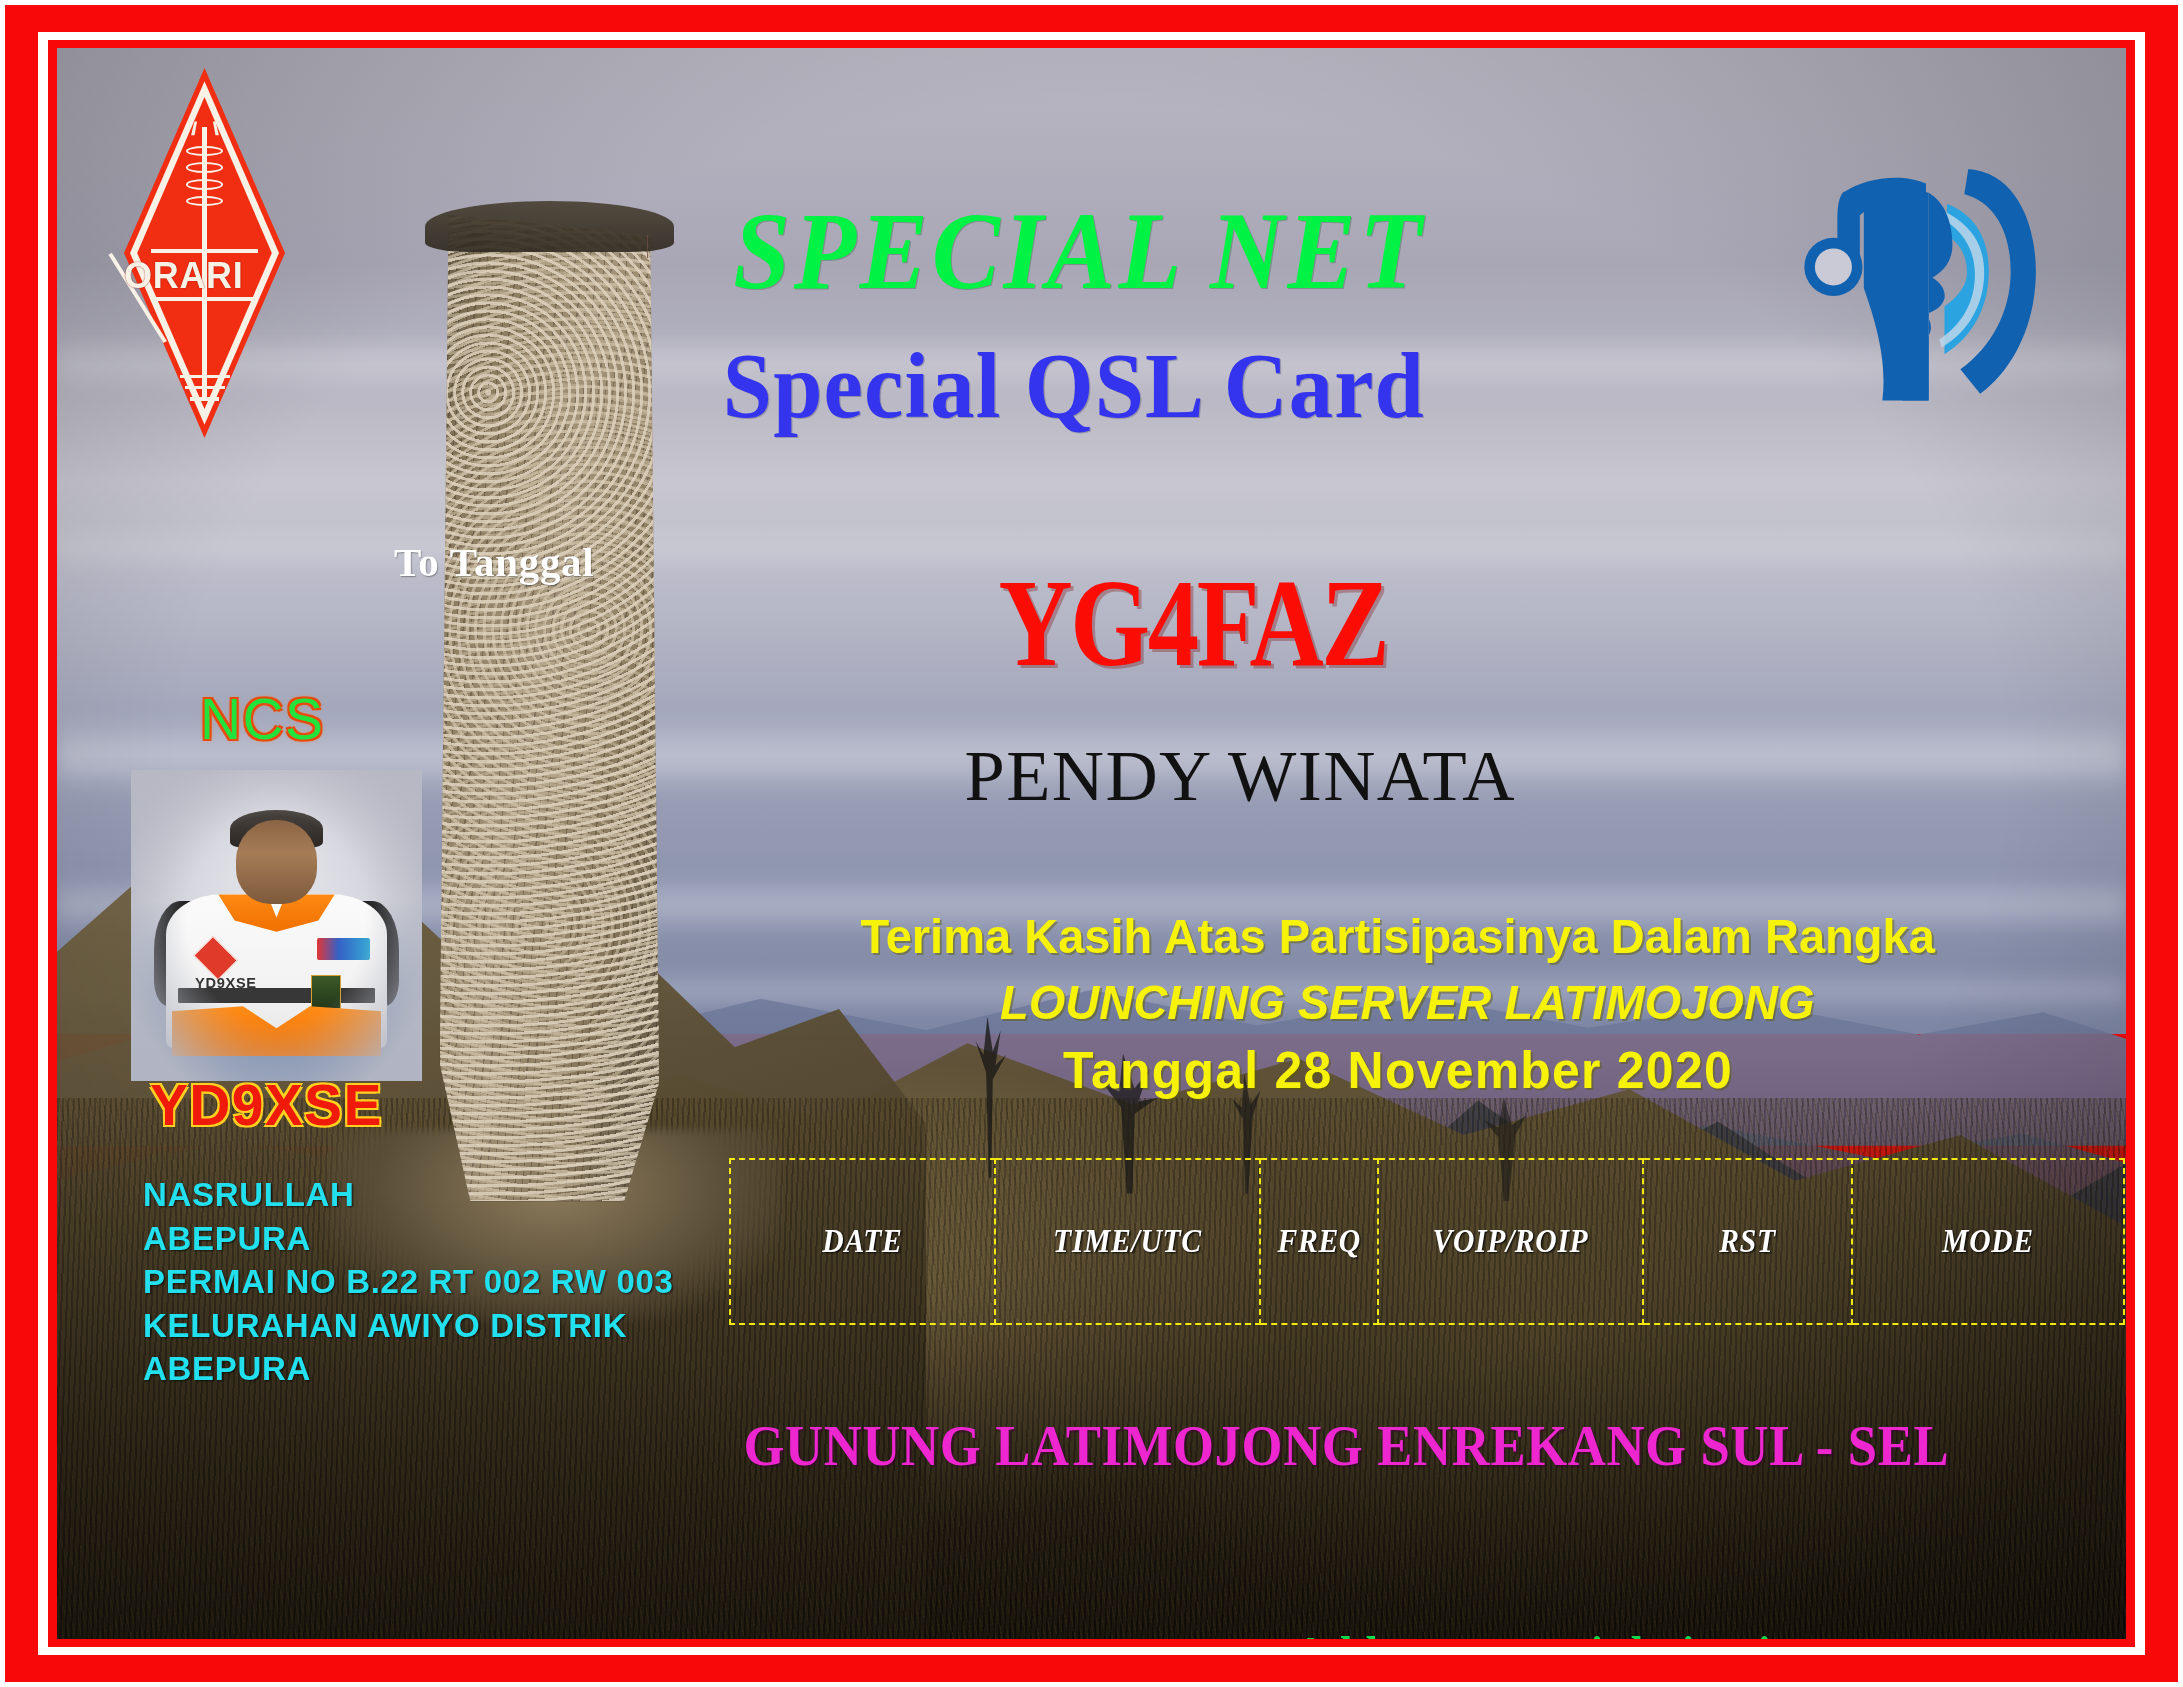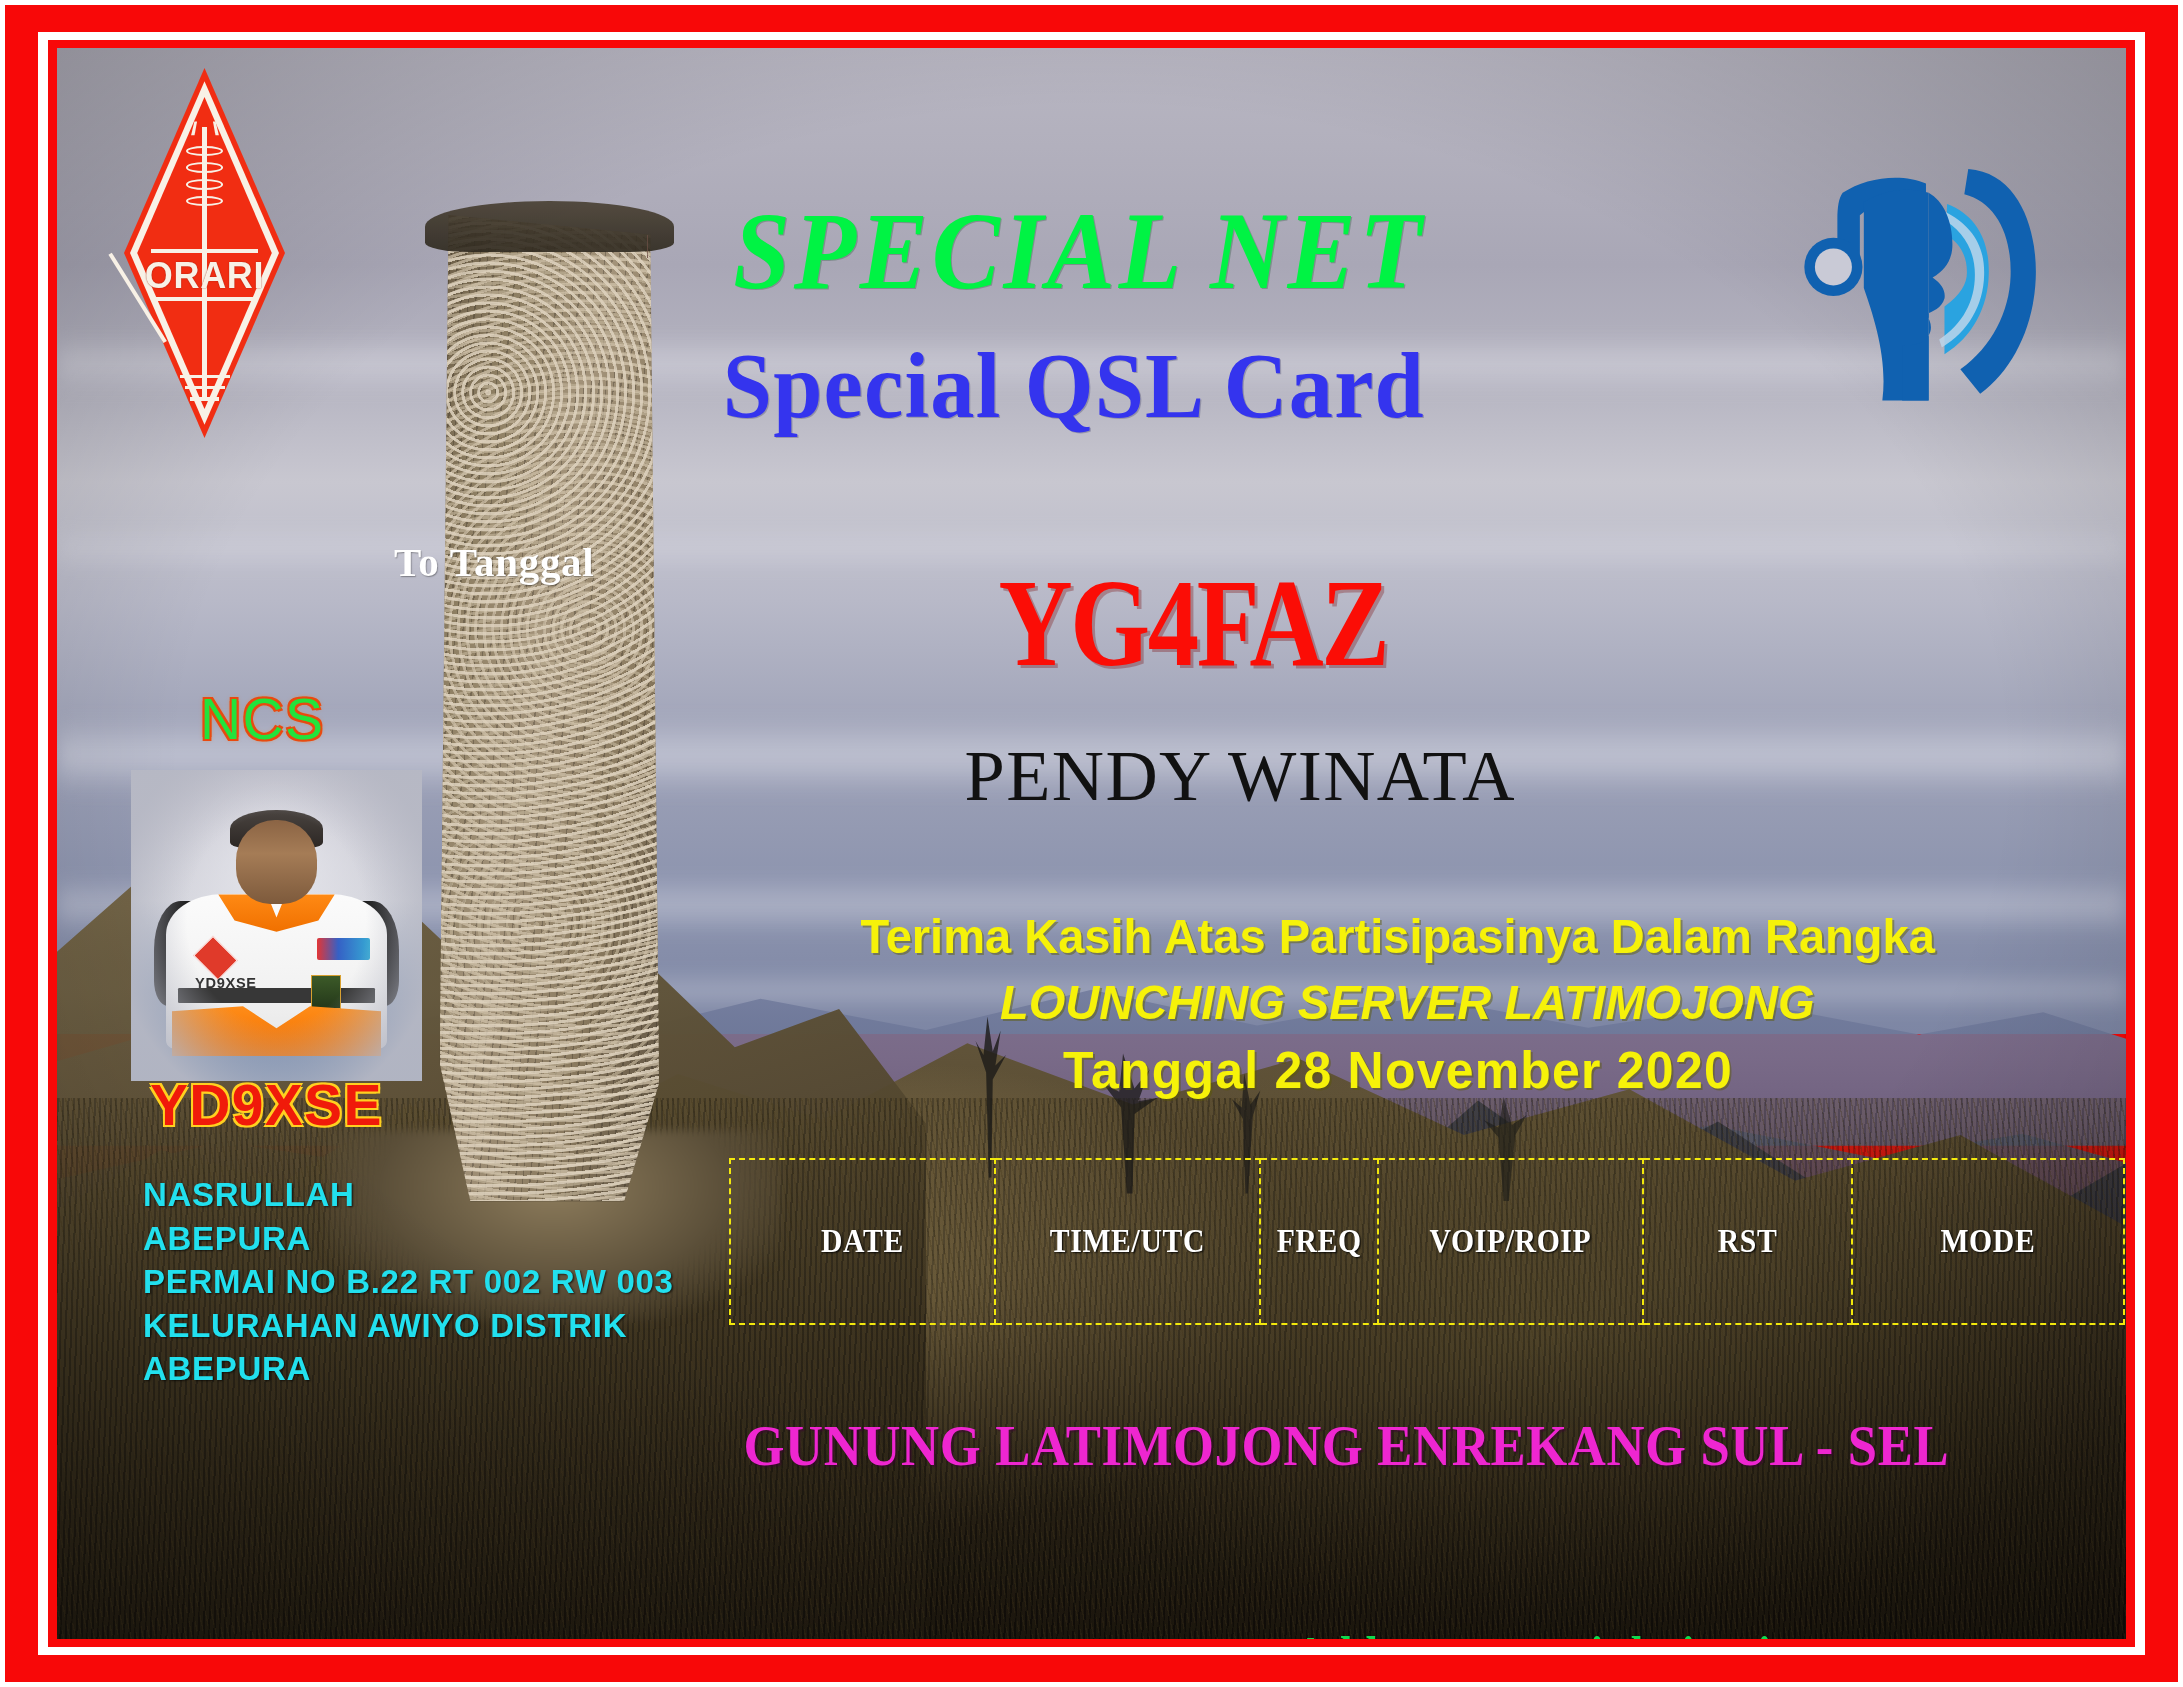--- a/index.html
+++ b/index.html
@@ -211,21 +211,21 @@
   }
   .orari .bar1{ top:49%; }
   .orari .bar2{ top:62%; }
   .orari .slash{
     position:absolute; left:24%; top:46%; width:4px; height:28%;
     background:#f8f1e6;
     transform:rotate(-32deg); transform-origin:bottom center;
   }
   .orari .word{
     position:absolute; left:0; right:0; top:50.5%;
-    text-align:center; color:#f8f1e6;
+    text-align:left; color:#f8f1e6;
     font-family:"Liberation Sans", sans-serif;
     font-weight:bold; font-size:36px; letter-spacing:0.7px;
     text-shadow:0 0 1.3px #8b1a08;
   }
   .orari .gnd{
     position:absolute; left:50%; margin-left:-25px; width:50px; height:3.3px; background:#f8f1e6;
   }
   .orari .g1{top:83%; width:50px; margin-left:-25px;}
   .orari .g2{top:86%; width:40px; margin-left:-20px;}
   .orari .g3{top:89%; width:29px; margin-left:-14.6px;}
@@ -416,20 +416,21 @@
     text-shadow:1.3px 1.3px 2px rgba(0,0,0,.6);
     margin-left:20px;
   }
   .address div{ white-space:nowrap; }
 
   
   .logtable{
     position:absolute; left:672px; top:1110px; width:1396px; height:167px;
     border-collapse:collapse;
     table-layout:fixed;
+    font-style:italic;
   }
   .logtable td{
     border:2px dashed #f2e80c;
     text-align:center; vertical-align:middle;
     color:#ffffff;
     font-family:"Liberation Serif", serif;
     font-weight:bold;
     font-size:34px;
     letter-spacing:0.7px;
     text-shadow:1.3px 1.3px 2px rgba(0,0,0,.85);

